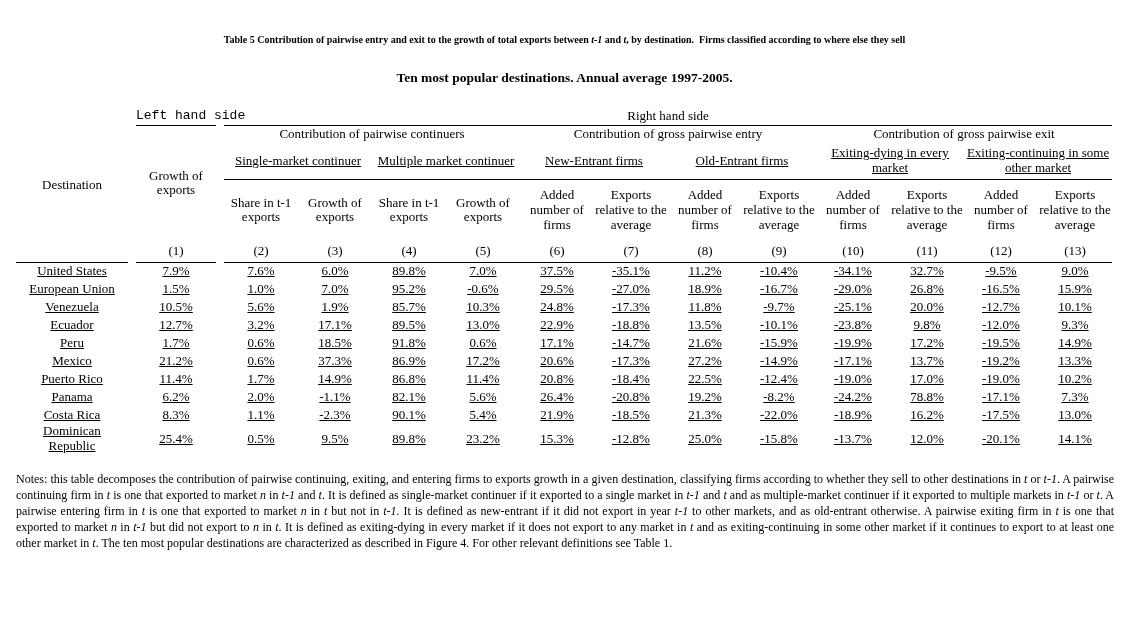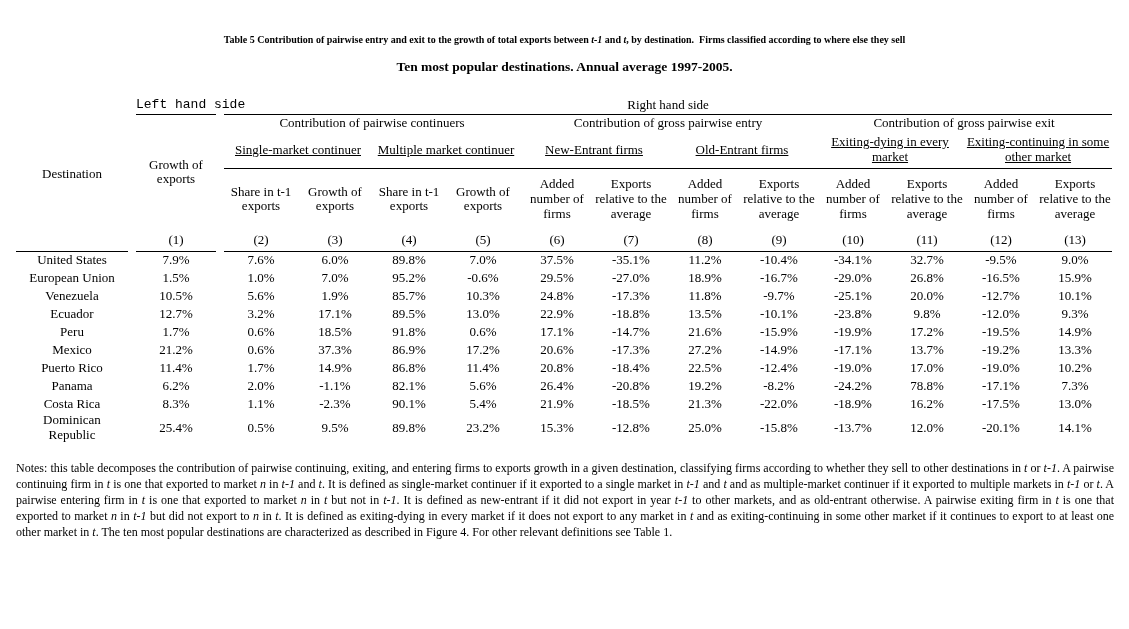--- a/index.html
+++ b/index.html
@@ -6,21 +6,21 @@
   body {
     width:1129px; height:629px; background:#ffffff; color:#000000;
     font-family:"Liberation Serif","DejaVu Serif",serif;
     overflow:hidden;
   }
   .title {
     width:985px; margin:33px auto 0; text-align:center;
     font-weight:bold; font-size:10px; line-height:1.32;
   }
   .subtitle {
-    margin-top:13px; text-align:center; font-weight:bold; font-size:13.5px;
+    margin-top:24px; text-align:center; font-weight:bold; font-size:13.5px;
   }
   table.main {
     border-collapse:collapse; table-layout:fixed;
     margin:22px 0 0 16px; width:1096px;
   }
   th, td {
     padding:0; font-weight:normal; font-size:13px;
     text-align:center; vertical-align:middle; line-height:1.13;
     overflow:visible;
   }
@@ -29,21 +29,21 @@
   col.c-g1   { width:80px; }
   col.c-sp2  { width:8px; }
   col.c-num  { width:74px; }
   .rule-b { border-bottom:1.5px solid #000; }
   .nowrap { white-space:nowrap;font-family:Liberation Mono, monospace; }
   thead tr.r-side   { height:17px; }
   thead tr.r-group  { height:18px; }
   thead tr.r-subgrp { height:36px;text-decoration:underline; }
   thead tr.r-cols   { height:62px; }
   thead tr.r-nums   { height:21px; }
-  tbody tr { height:18px; }
+  tbody tr { height:18px;text-decoration:underline; }
   .dest-col { padding:0 7px; }
   .notes {
     margin:17px 15px 0 16px; font-size:12px;
     text-align:justify; line-height:1.34;
   }
 </style>
 </head>
 <body>
 
 <div class="title">Table 5 Contribution of pairwise entry and exit to the growth of total exports between <i>t-1</i> and <i>t</i>, by destination.&nbsp; Firms classified according to where else they sell</div>

